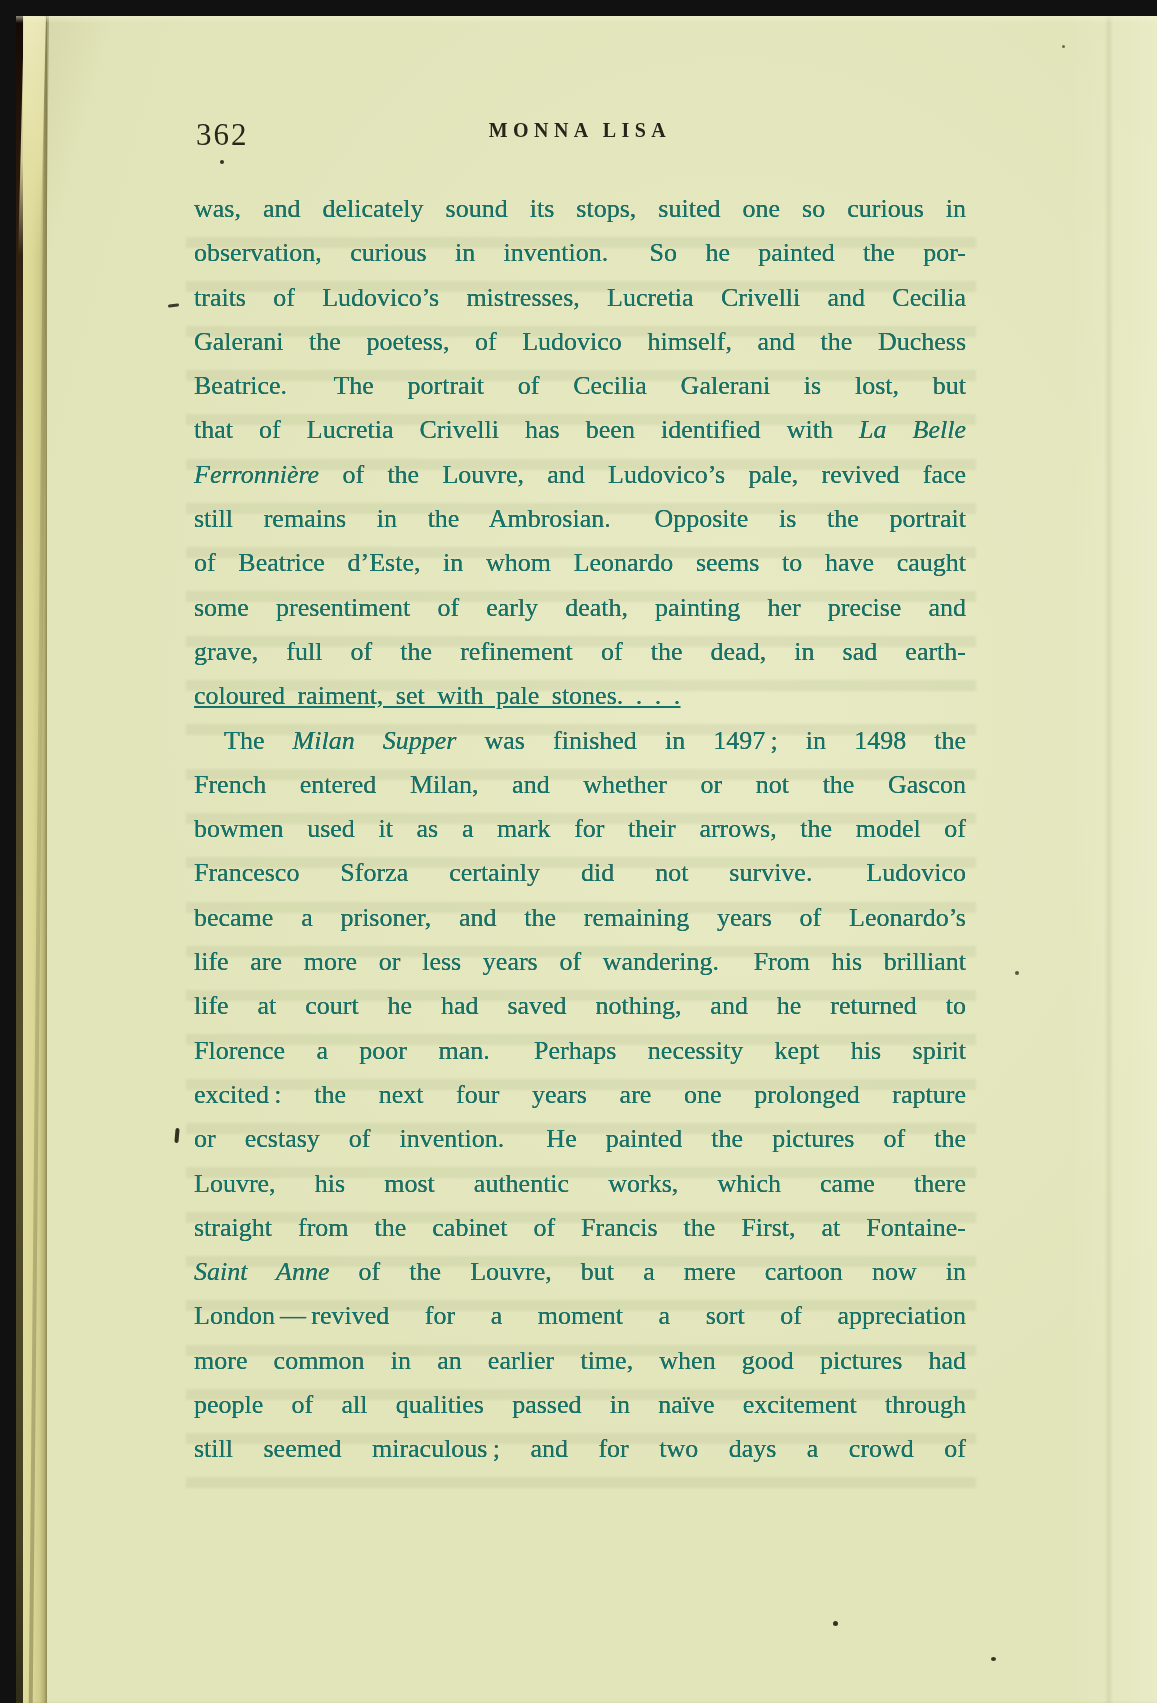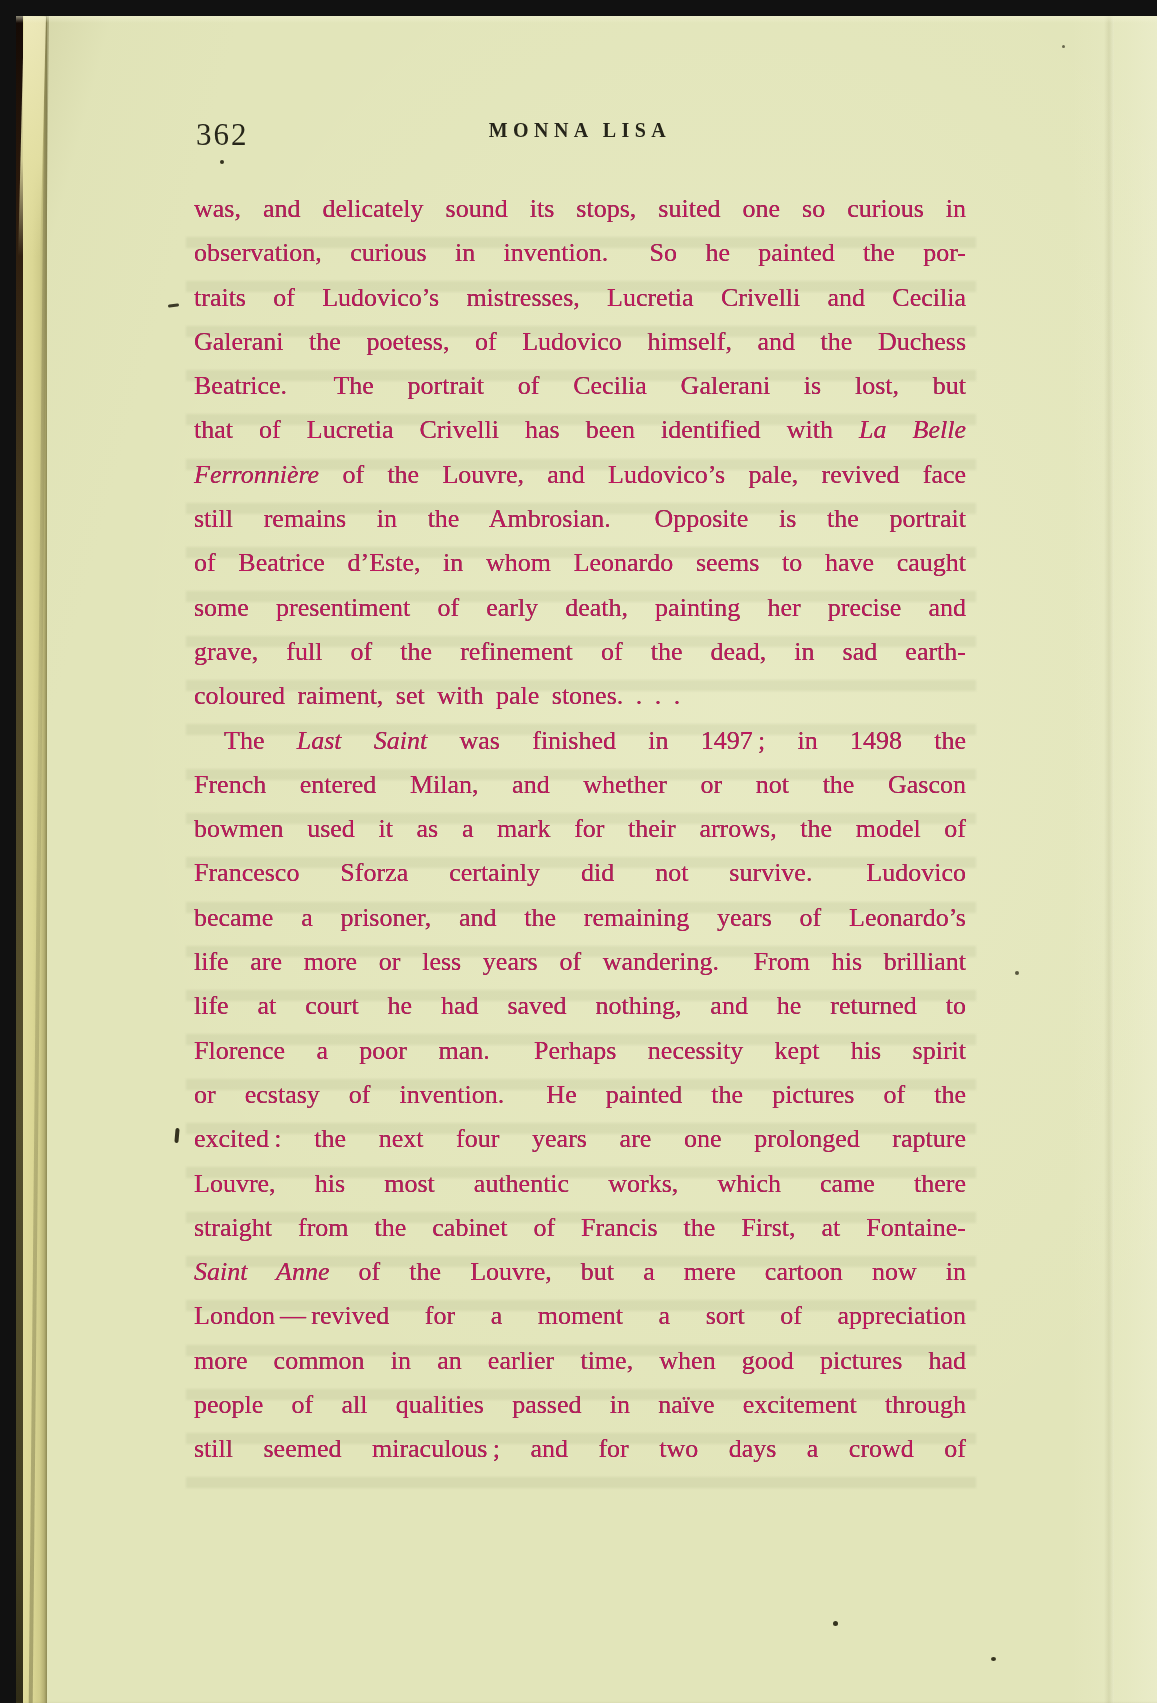--- a/index.html
+++ b/index.html
@@ -77,32 +77,32 @@
   }
   .running-header {
     position: absolute; left: 178px; top: 99px; width: 772px;
     text-align: center;
     font-size: 20px; line-height: 30px; font-weight: bold;
     color: #26251a; letter-spacing: 0.27em;
   }
   
   .text-block {
     position: absolute; left: 178px; top: 171px; width: 772px;
-    color: #be185d;
+    color: #0f766e;
     font-size: 26px;
     text-shadow: 0 0 0.6px rgba(38,36,24,0.85);
   }
   .line {
     height: 44.3px; line-height: 44.3px;
     text-align: justify; text-align-last: justify;
     word-spacing: 1.5px;
     white-space: nowrap;
     overflow: visible;
   }
-  .line.no-just { text-align: left; text-align-last: left; word-spacing: 6px; }
+  .line.no-just { text-align: left; text-align-last: left; word-spacing: 6px; text-decoration: underline; }
   .line.indent { padding-left: 30px; width: 742px; }
   .it { font-style: italic; }
   
   .speck { position: absolute; background: #35331f; border-radius: 50%; }
   .mark-dash {
     position: absolute; left: 152px; top: 288px; width: 11px; height: 3px;
     background: #3c3a28; transform: rotate(-7deg); border-radius: 2px;
   }
   .mark-tick {
     position: absolute; left: 159px; top: 1112px; width: 4px; height: 15px;
@@ -126,30 +126,30 @@
       <div class="line"><span>traits of Ludovico’s mistresses, Lucretia Crivelli and Cecilia</span></div>
       <div class="line"><span>Galerani the poetess, of Ludovico himself, and the Duchess</span></div>
       <div class="line"><span>Beatrice.  The portrait of Cecilia Galerani is lost, but</span></div>
       <div class="line"><span>that of Lucretia Crivelli has been identified with </span><span class="it">La Belle</span></div>
       <div class="line"><span class="it">Ferronnière</span><span> of the Louvre, and Ludovico’s pale, revived face</span></div>
       <div class="line"><span>still remains in the Ambrosian.  Opposite is the portrait</span></div>
       <div class="line"><span>of Beatrice d’Este, in whom Leonardo seems to have caught</span></div>
       <div class="line"><span>some presentiment of early death, painting her precise and</span></div>
       <div class="line"><span>grave, full of the refinement of the dead, in sad earth-</span></div>
       <div class="line no-just"><span>coloured raiment, set with pale stones. . . .</span></div>
-      <div class="line indent"><span>The </span><span class="it">Last Saint</span><span> was finished in 1497 ; in 1498 the</span></div>
+      <div class="line indent"><span>The </span><span class="it">Milan Supper</span><span> was finished in 1497 ; in 1498 the</span></div>
       <div class="line"><span>French entered Milan, and whether or not the Gascon</span></div>
       <div class="line"><span>bowmen used it as a mark for their arrows, the model of</span></div>
       <div class="line"><span>Francesco Sforza certainly did not survive.  Ludovico</span></div>
       <div class="line"><span>became a prisoner, and the remaining years of Leonardo’s</span></div>
       <div class="line"><span>life are more or less years of wandering.  From his brilliant</span></div>
       <div class="line"><span>life at court he had saved nothing, and he returned to</span></div>
       <div class="line"><span>Florence a poor man.  Perhaps necessity kept his spirit</span></div>
+      <div class="line"><span>excited : the next four years are one prolonged rapture</span></div>
       <div class="line"><span>or ecstasy of invention.  He painted the pictures of the</span></div>
-      <div class="line"><span>excited : the next four years are one prolonged rapture</span></div>
       <div class="line"><span>Louvre, his most authentic works, which came there</span></div>
       <div class="line"><span>straight from the cabinet of Francis the First, at Fontaine-</span></div>
       <div class="line"><span class="it">Saint Anne</span><span> of the Louvre, but a mere cartoon now in</span></div>
       <div class="line"><span>London — revived for a moment a sort of appreciation</span></div>
       <div class="line"><span>more common in an earlier time, when good pictures had</span></div>
       <div class="line"><span>people of all qualities passed in naïve excitement through</span></div>
       <div class="line"><span>still seemed miraculous ; and for two days a crowd of</span></div>
     </div>
 
   <div class="mark-dash"></div>

